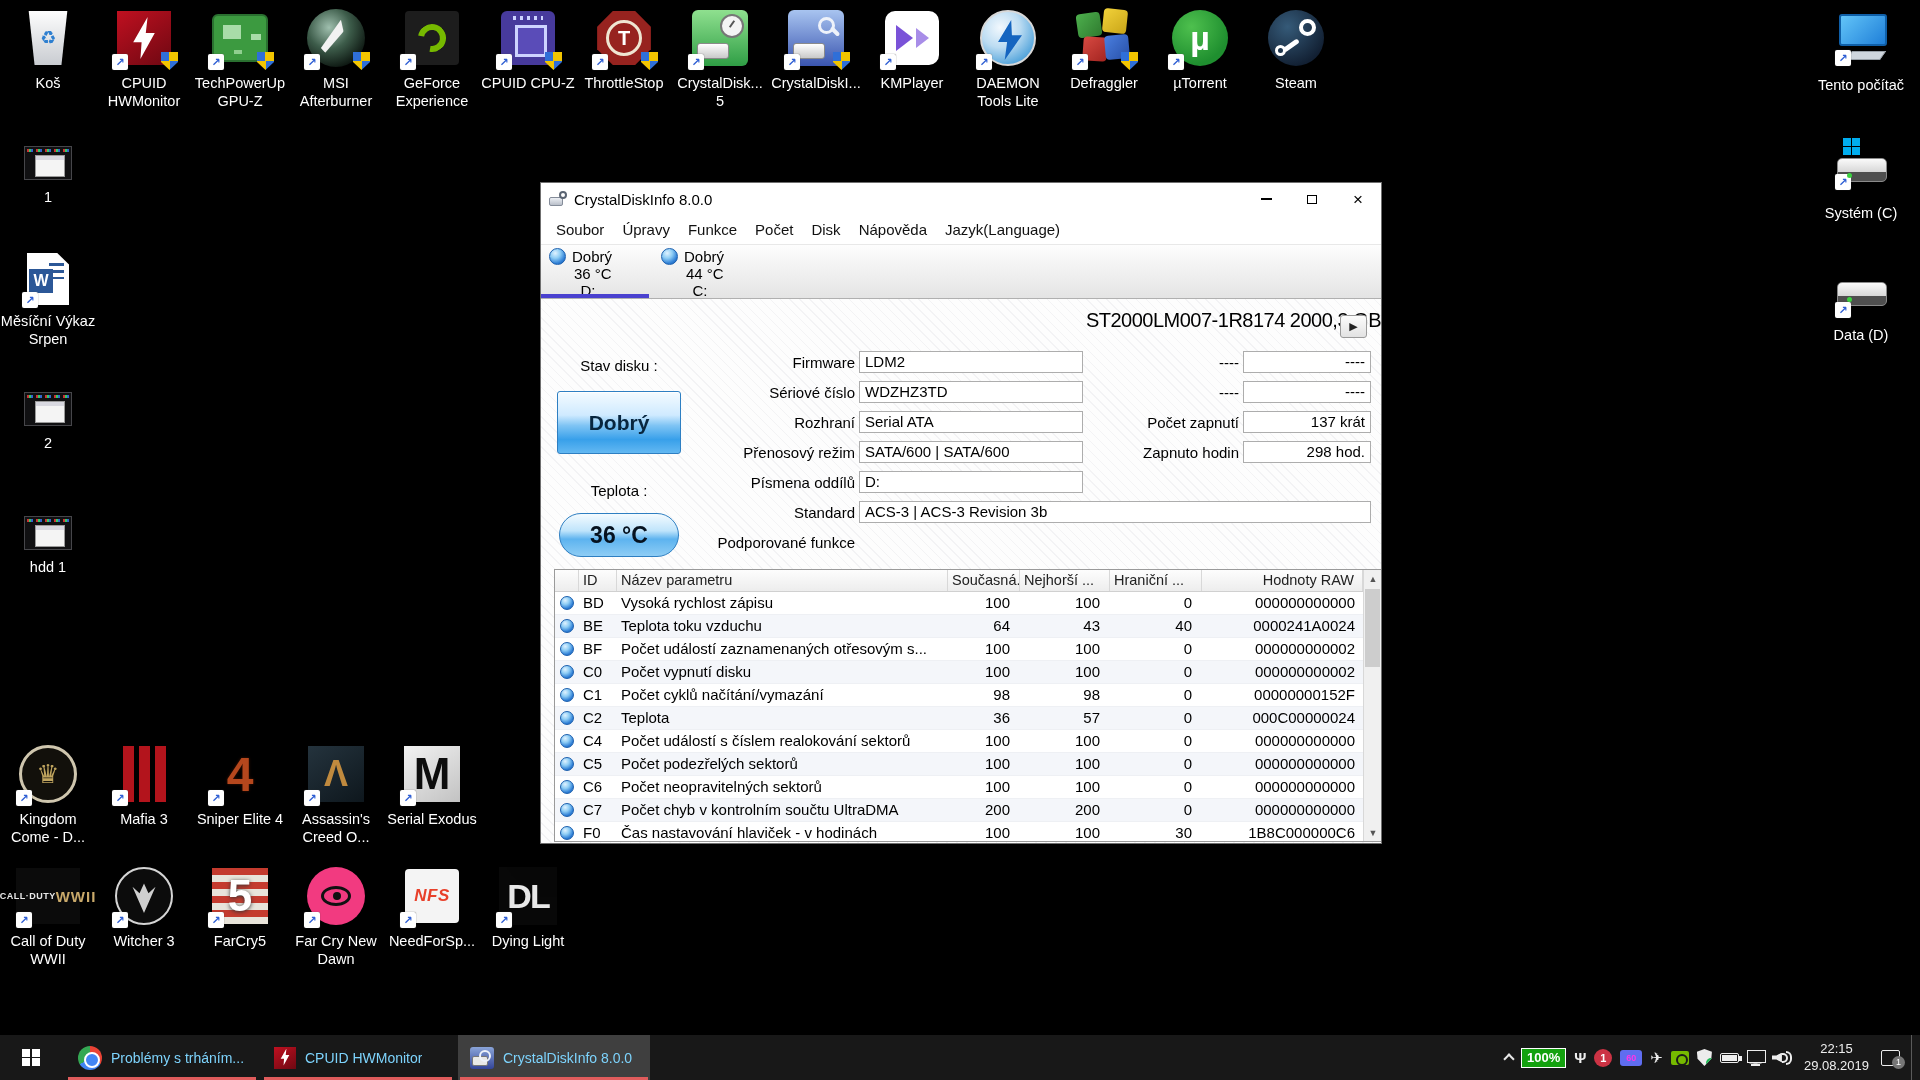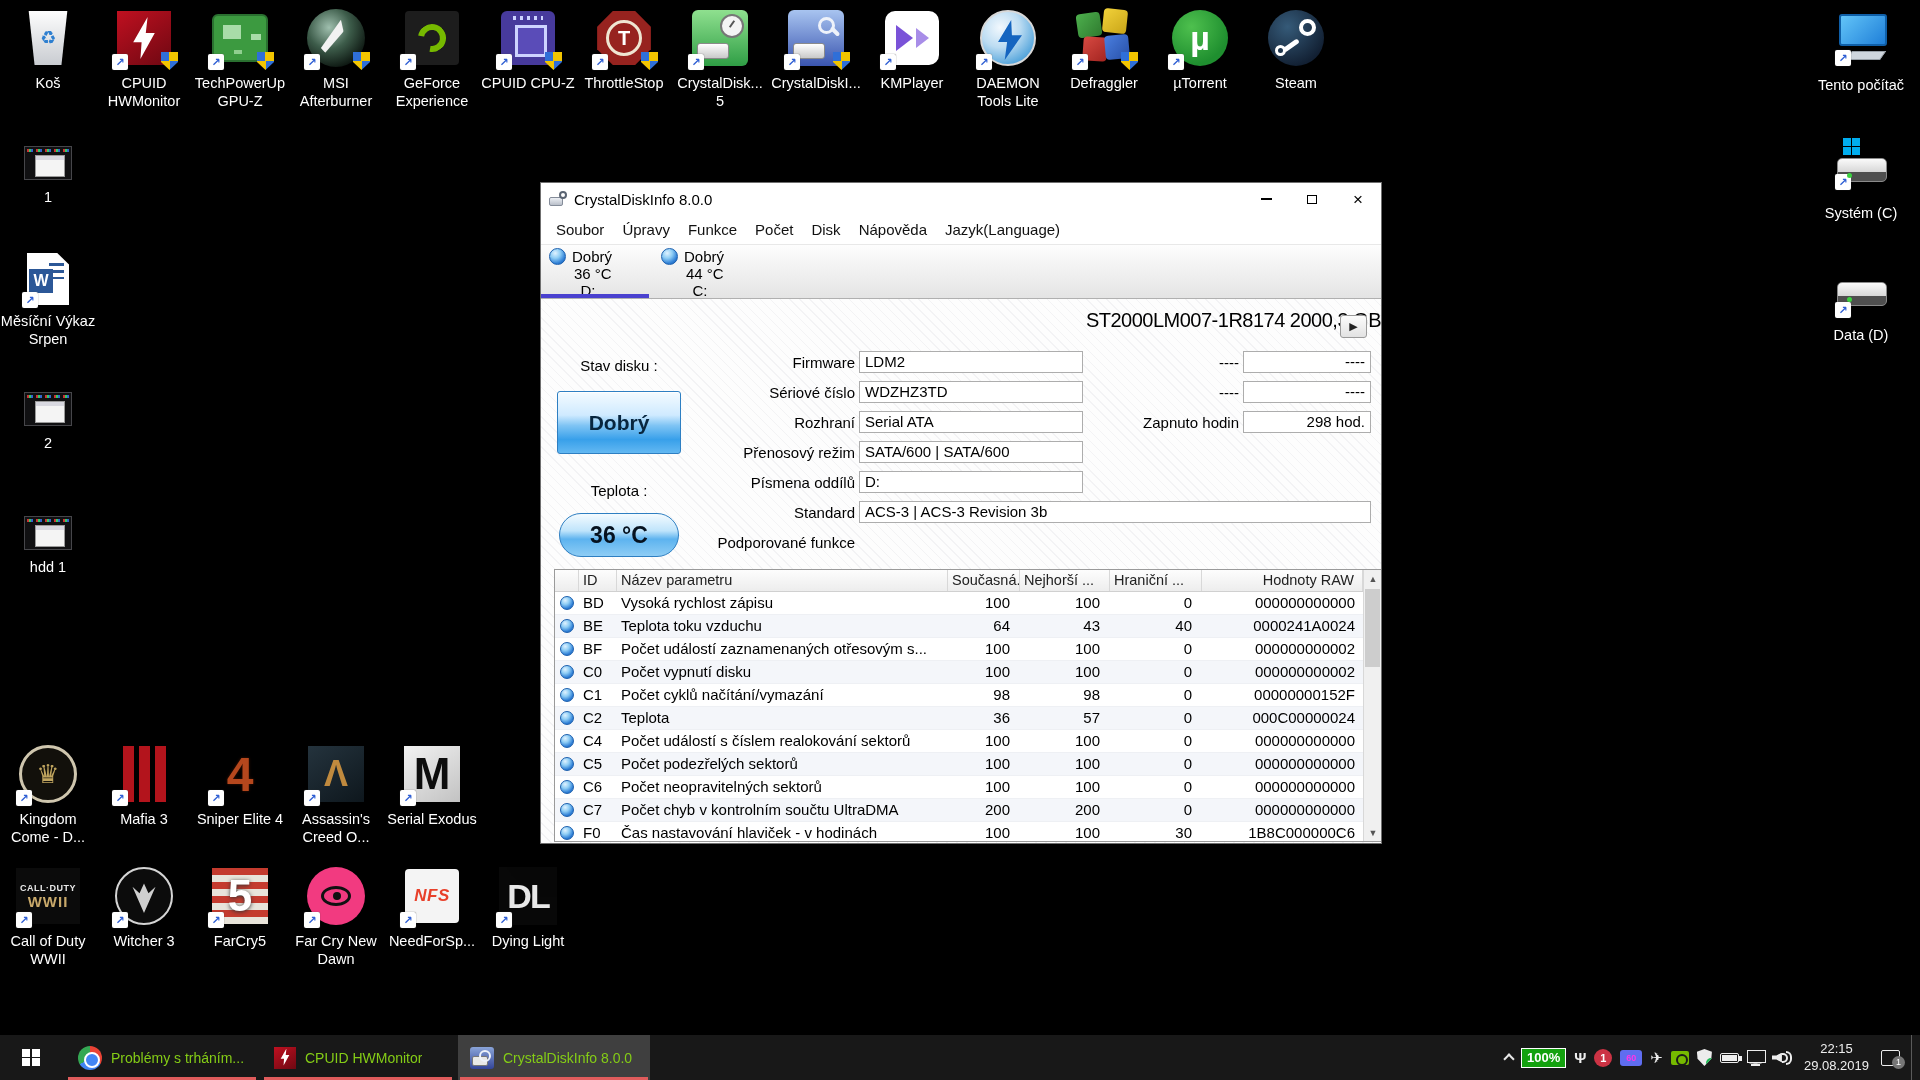--- a/index.html
+++ b/index.html
@@ -76,21 +76,21 @@
     font-weight:bold;font-size:16px;display:flex;align-items:center;justify-content:center;}
   .a-kcd{width:58px;height:58px;border-radius:50%;background:#12100b;border:3px solid #cfc6ae;
     display:flex;align-items:center;justify-content:center;color:#bfa45e;font-size:26px;}
   .a-mafia{display:flex;gap:5px;height:56px;}
   .mafia-bar{width:11px;height:56px;background:#b3141c;}
   .a-se4{color:#b5471d;font-size:48px;font-weight:800;text-shadow:0 0 3px #401505;}
   .a-aco{width:56px;height:56px;background:linear-gradient(145deg,#24333d,#0e171d);
     display:flex;align-items:center;justify-content:center;color:#c08a3e;font-size:36px;font-weight:bold;}
   .a-metro{width:56px;height:56px;background:linear-gradient(145deg,#f2f2f2,#c2c2c2);
     display:flex;align-items:center;justify-content:center;color:#0d0d0d;font-size:44px;font-weight:800;}
-  .a-cod{width:64px;height:56px;background:#0b0b0b;display:flex;flex-direction:column;align-items:center;justify-content:center;}
+  .a-cod{width:64px;height:56px;background:#0b0b0b;display:flex;align-items:center;justify-content:center;}
   .cod-l1{color:#e8e8e8;font-size:9px;font-weight:700;letter-spacing:.5px;}
   .cod-l2{color:#c9a96a;font-size:15px;font-weight:800;letter-spacing:1px;}
   .a-w3{width:58px;height:58px;border-radius:50%;background:#0c0c0c;border:2px solid #d4d4d4;position:relative;}
   .a-w3::after{content:"";position:absolute;left:11px;top:12px;width:32px;height:32px;background:#cfcfcf;
     clip-path:polygon(50% 100%,14% 18%,36% 38%,50% 8%,64% 38%,86% 18%);}
   .a-fc5{width:56px;height:56px;background:repeating-linear-gradient(180deg,#c43b2e 0 7px,#e8e4da 7px 14px);
     display:flex;align-items:center;justify-content:center;color:#fff;font-size:44px;font-weight:800;text-shadow:0 1px 4px #333;}
   .a-fcnd{width:58px;height:58px;border-radius:50%;background:#f23a80;display:flex;align-items:center;justify-content:center;}
   .fcnd-eye{width:30px;height:20px;border:3px solid #111;border-radius:50%;background:#f23a80;position:relative;}
   .fcnd-eye::after{content:"";position:absolute;left:9px;top:3px;width:8px;height:8px;border-radius:50%;background:#111;}
@@ -186,21 +186,21 @@
   .sarrow.down{bottom:0;}
   .sthumb{position:absolute;left:1px;top:19px;width:15px;height:78px;background:#cdcdcd;}
   
   .taskbar{position:absolute;left:0;bottom:0;width:1920px;height:45px;background:#181818;}
   .start-btn{position:absolute;left:0;top:0;width:62px;height:45px;display:flex;align-items:center;justify-content:center;}
   .winlogo{display:grid;grid-template-columns:8px 8px;grid-template-rows:8px 8px;gap:1.5px;}
   .winlogo i{background:#fff;}
   .task-item{position:absolute;top:0;height:45px;width:192px;display:flex;align-items:center;gap:9px;padding-left:12px;}
   .task-item .underline{position:absolute;left:2px;right:2px;bottom:0;height:3px;background:#e05c5c;}
   .task-item.active{background:#3f3f3f;}
-  .task-label{color:#84cc16;font-size:14px;white-space:nowrap;overflow:hidden;}
+  .task-label{color:#7dd3fc;font-size:14px;white-space:nowrap;overflow:hidden;}
   .t-chrome{width:24px;height:24px;border-radius:50%;background:conic-gradient(#ea4335 0 33%,#4285f4 33% 66%,#34a853 66% 100%);position:relative;flex:none;}
   .t-chrome::after{content:"";position:absolute;left:6px;top:6px;width:12px;height:12px;border-radius:50%;background:#4285f4;border:2.5px solid #fff;}
   .t-hwm{width:22px;height:22px;background:linear-gradient(145deg,#c01020,#6e0812);position:relative;flex:none;}
   .t-hwm::after{content:"";position:absolute;left:5px;top:2px;width:12px;height:17px;background:#fff;
     clip-path:polygon(62% 0,14% 60%,42% 60%,38% 100%,86% 38%,56% 38%);}
   .t-cdi{width:24px;height:22px;border-radius:3px;background:linear-gradient(180deg,#8aa4d8,#33459a);position:relative;flex:none;}
   .t-cdi::before{content:"";position:absolute;left:2px;bottom:3px;width:14px;height:8px;background:#e8e8e8;border-radius:2px;border:1px solid #777;}
   .t-cdi::after{content:"";position:absolute;right:3px;top:3px;width:8px;height:8px;border:2px solid #eef2fa;border-radius:50%;}
   .tray{position:absolute;right:0;top:0;height:45px;display:flex;align-items:center;gap:8px;padding-right:3px;}
   .chev{width:8px;height:8px;border-left:2px solid #e8e8e8;border-top:2px solid #e8e8e8;transform:rotate(45deg);margin-top:3px;}
@@ -613,20 +613,24 @@
       </div>
     <div class="fields fields-right">
 
     <div class="frow">
         <span class="flabel">----</span>
         <span class="fbox">----</span>
       </div>
         <div class="frow">
         <span class="flabel">----</span>
         <span class="fbox">----</span>
+      </div>
+        <div class="frow">
+        <span class="flabel">Počet zapnutí</span>
+        <span class="fbox">137 krát</span>
       </div>
         <div class="frow">
         <span class="flabel">Zapnuto hodin</span>
         <span class="fbox">298 hod.</span>
       </div>
       </div>
     <div class="stable">
       <div class="shead">
         <span class="scell c-orb"></span>
         <span class="scell c-id">ID</span>

